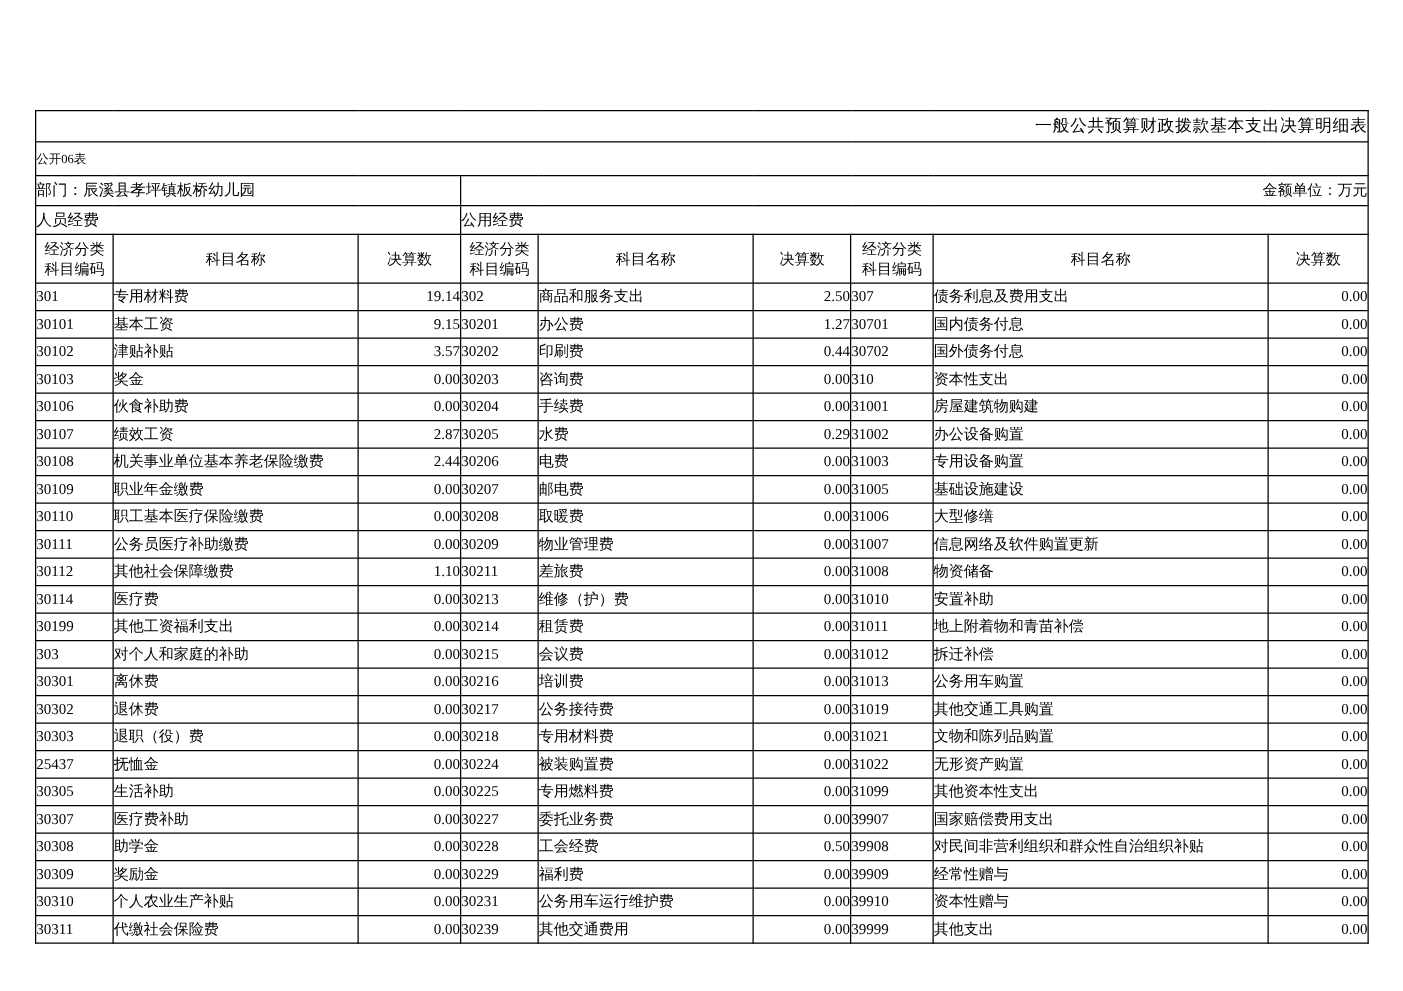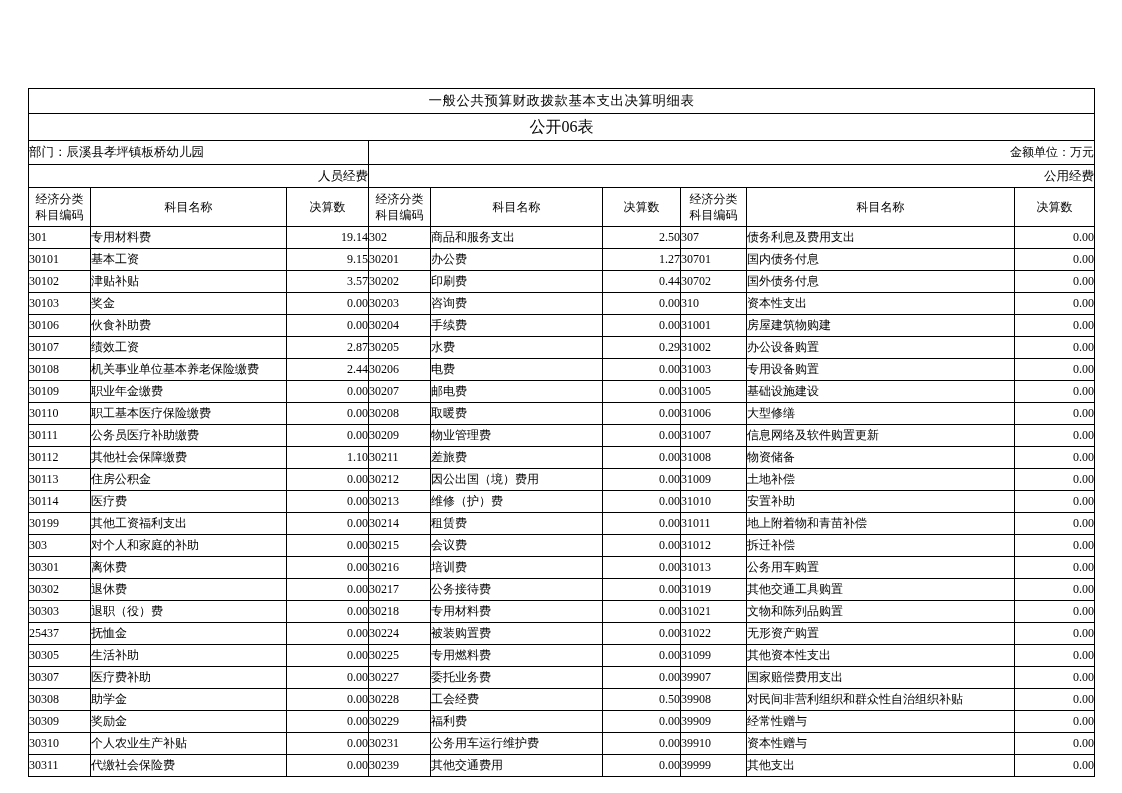--- a/index.html
+++ b/index.html
@@ -26,49 +26,49 @@
     width: 1066px;
     table-layout: fixed;
   }
   table.sheet td, table.sheet th {
     border: 1px solid #000000;
     padding: 0;
     font-weight: normal;
     vertical-align: middle;
   }
   .title-cell {
-    text-align: center;
+    text-align: right;
     font-size: 13.5px;
     font-weight: bold;
     height: 24px;
     letter-spacing: 0.5px;
   }
   .noborder-row td {
     border: none;
   }
   .right-label {
-    text-align: center;
+    text-align: left;
     padding-right: 6px;
-    font-size: 16px;
+    font-size: 10px;
     font-weight: bold;
   }
   .dept-cell {
     text-align: left;
     padding-left: 8px;
     height: 23px;
     font-size: 12.5px;
   }
   .unit-cell {
     text-align: right;
     padding-right: 6px;
     height: 23px;
     font-size: 12px;
   }
   .group-head {
-    text-align: right;
+    text-align: left;
     height: 22px;
     font-size: 12.5px;
     margin-left: 37px;
   }
   .col-head {
     text-align: center;
     height: 38px;
     font-size: 12px;
     line-height: 1.35;
   }
@@ -260,31 +260,20 @@
           <td class="name">其他社会保障缴费</td>
           <td class="num">1.10</td>
           <td class="code">30211</td>
           <td class="name">差旅费</td>
           <td class="num">0.00</td>
           <td class="code">31008</td>
           <td class="name">物资储备</td>
           <td class="num">0.00</td>
         </tr>
         <tr>
-          <td class="code">30113</td>
-          <td class="name">住房公积金</td>
-          <td class="num">0.00</td>
-          <td class="code">30212</td>
-          <td class="name">因公出国（境）费用</td>
-          <td class="num">0.00</td>
-          <td class="code">31009</td>
-          <td class="name">土地补偿</td>
-          <td class="num">0.00</td>
-        </tr>
-        <tr>
           <td class="code">30114</td>
           <td class="name">医疗费</td>
           <td class="num">0.00</td>
           <td class="code">30213</td>
           <td class="name">维修（护）费</td>
           <td class="num">0.00</td>
           <td class="code">31010</td>
           <td class="name">安置补助</td>
           <td class="num">0.00</td>
         </tr>

